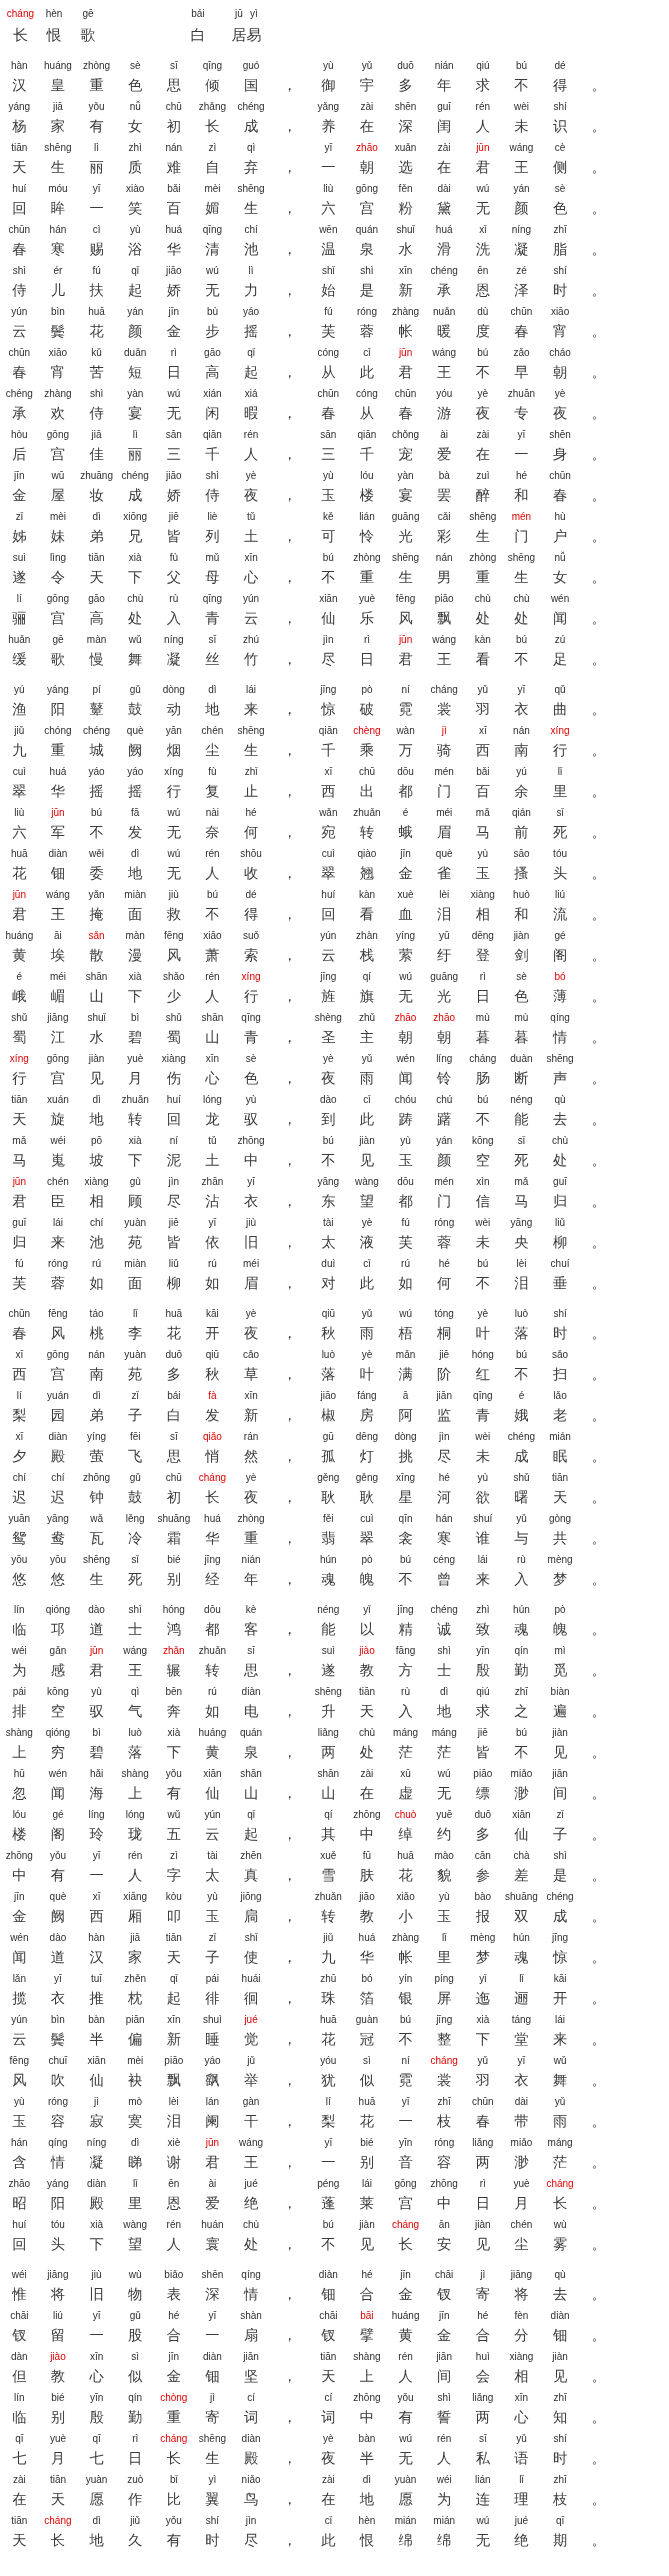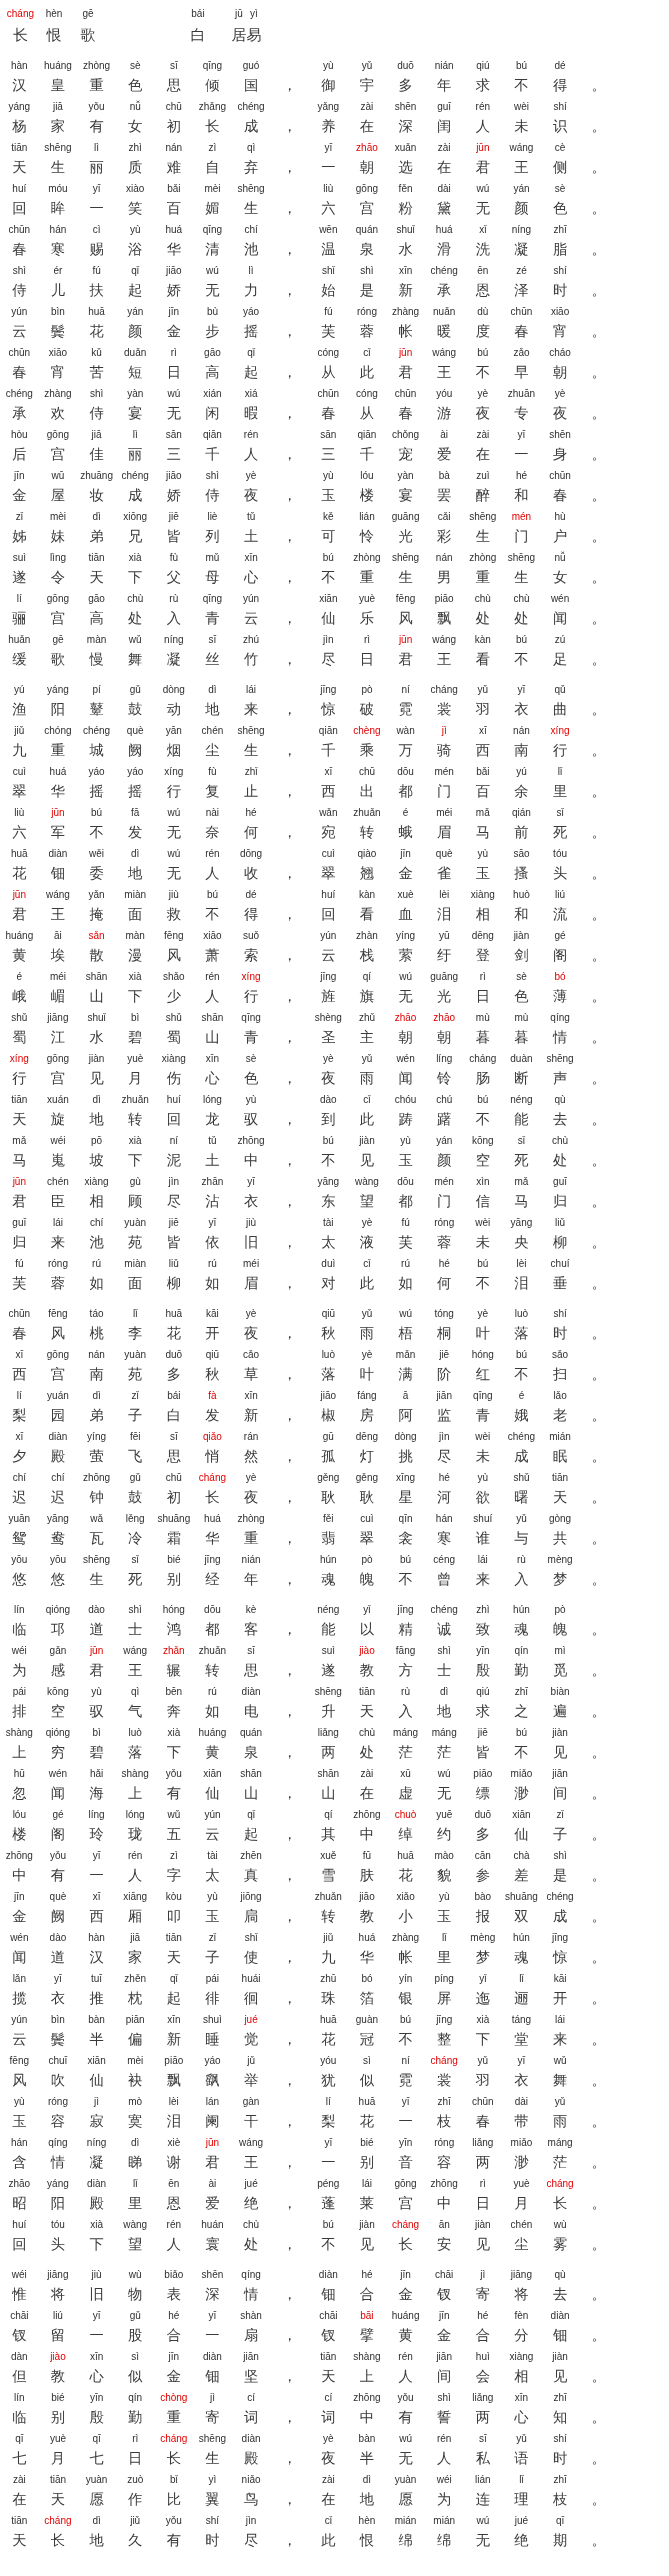--- a/index.html
+++ b/index.html
@@ -1325,21 +1325,21 @@
           </div>
           <div class="cell">
             <span class="py">wú</span>
             <span class="hz">无</span>
           </div>
           <div class="cell">
             <span class="py">rén</span>
             <span class="hz">人</span>
           </div>
           <div class="cell">
-            <span class="py">dōng</span>
+            <span class="py">shōu</span>
             <span class="hz">收</span>
           </div>
           <div class="cell punct">
             <span class="py">&nbsp;</span>
             <span class="hz">，</span>
           </div>
           <div class="cell">
             <span class="py">cuì</span>
             <span class="hz">翠</span>
           </div>

